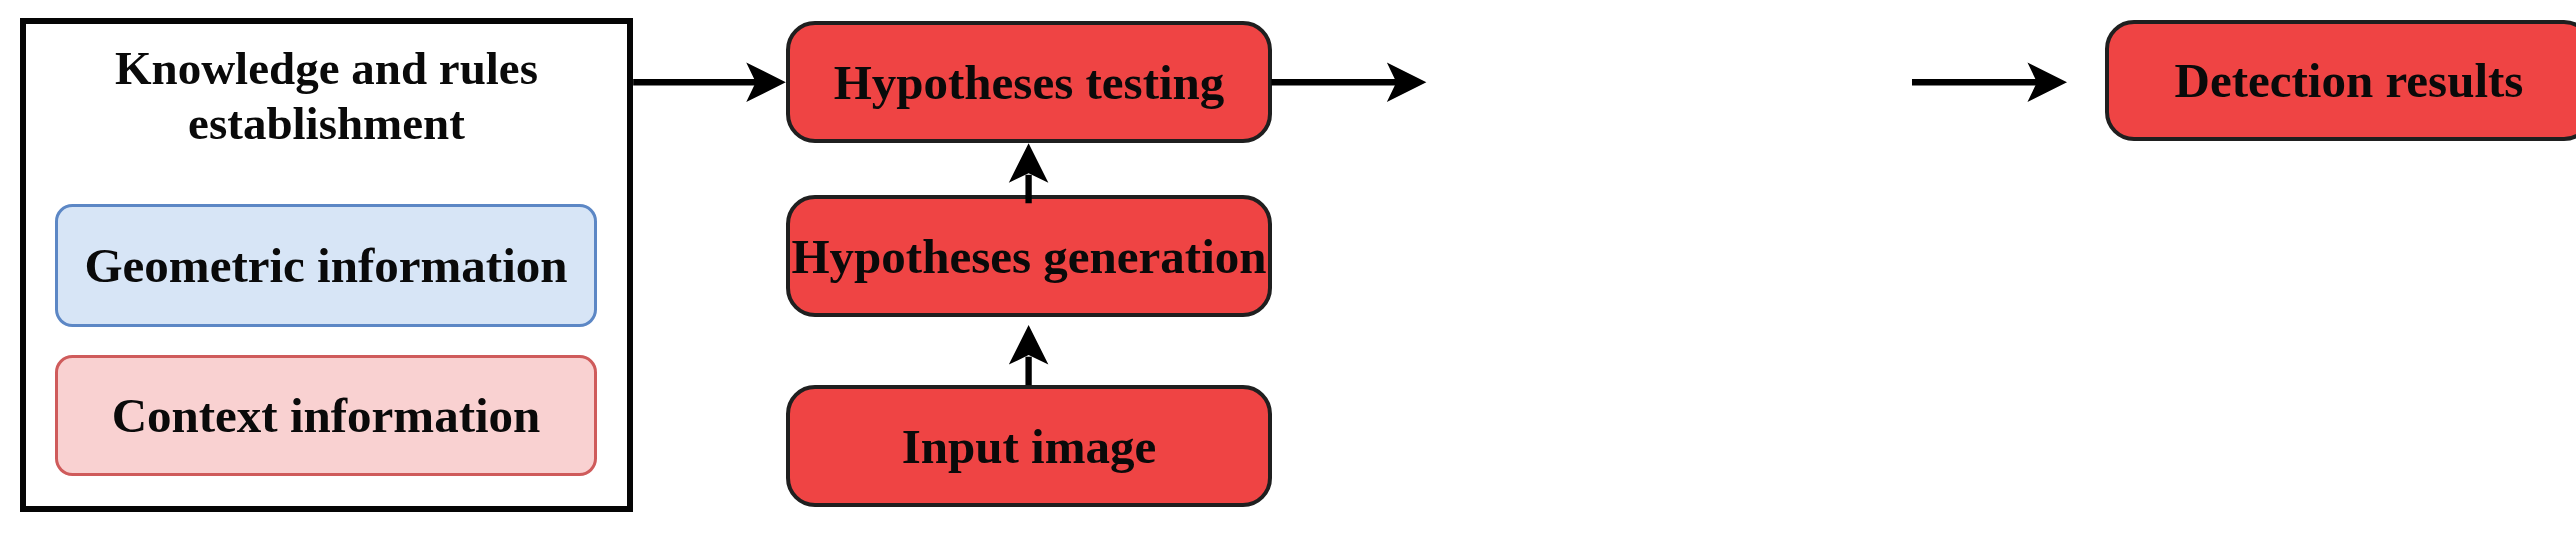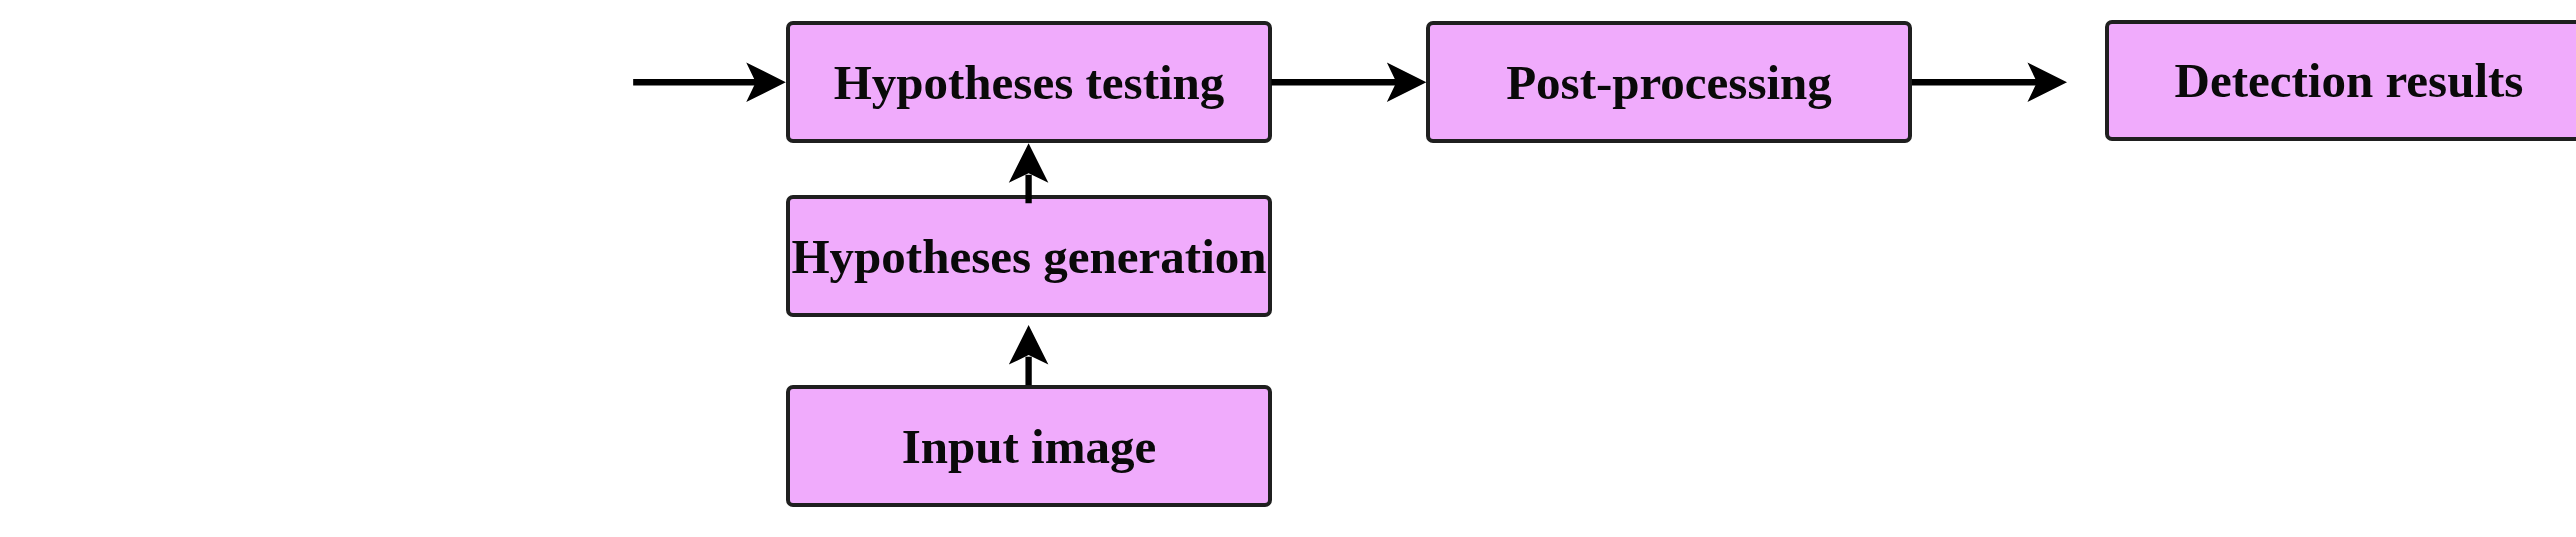--- a/index.html
+++ b/index.html
@@ -25,56 +25,62 @@
     position:absolute;left:29px;width:542px;height:123px;
     border-radius:17.4px;border:3.2px solid;box-sizing:border-box;
     display:flex;align-items:center;justify-content:center;
     font-size:49px;font-weight:700;
   }
   .pill.geo{top:180px;background:var(--geometric-fill,#d7e5f6);border-color:var(--geometric-border,#5c87c5);}
   .pill.ctx{top:331px;height:121px;background:var(--context-fill,#f9d1d1);border-color:var(--context-border,#cf5b5b);}
   
   .node{
     position:absolute;width:486px;height:122px;
-    border:4px solid var(--node-border,#1f1f1f);border-radius:7px;background:#f0abfc;
+    border:4px solid var(--node-border,#1f1f1f);border-radius:29px;background:#ef4444;
     box-sizing:border-box;
     display:flex;align-items:center;justify-content:center;
     font-size:49px;font-weight:700;white-space:nowrap;
   }
   .n-testing{left:786px;top:21.4px;}
   .n-generation{left:786px;top:195px;}
   .n-input{left:786px;top:385px;font-family:Liberation Serif, serif;}
   .n-post{left:1426px;top:21.4px;}
   .n-detect{left:2067px;top:20px;width:488px;height:121px;margin-left:38px;}
   
   svg.arrows{position:absolute;left:0;top:0;width:2576px;height:537px;pointer-events:none;}
   svg.arrows line{stroke:var(--line,#000);stroke-width:8;}
   svg.arrows polygon{fill:var(--line,#000);}
 </style>
 </head>
 <body>
 
 <div class="canvas">
 
+  <div class="knowledge-box">
+    <div class="kb-title">Knowledge and rules establishment</div>
+    <div class="pill geo">
+      <span>Geometric information</span>
+    </div>
+    <div class="pill ctx">
+      <span>Context information</span>
+    </div>
+  </div>
 
   <div class="node n-testing">
     <span>Hypotheses testing</span>
   </div>
 
   <div class="node n-generation">
     <span>Hypotheses generation</span>
   </div>
 
   <div class="node n-input">
     <span>Input image</span>
   </div>
 
-  <div class="node n-post">
-    <span>Post-processing</span>
-  </div>
 
   <div class="node n-detect">
     <span>Detection results</span>
   </div>
 
   <svg class="arrows" viewBox="0 0 3256 679">
     <g>
       <line x1="800" y1="104" x2="957" y2="104"></line>
       <polygon points="993,104 943,79 955,104 943,129"></polygon>
     </g>

